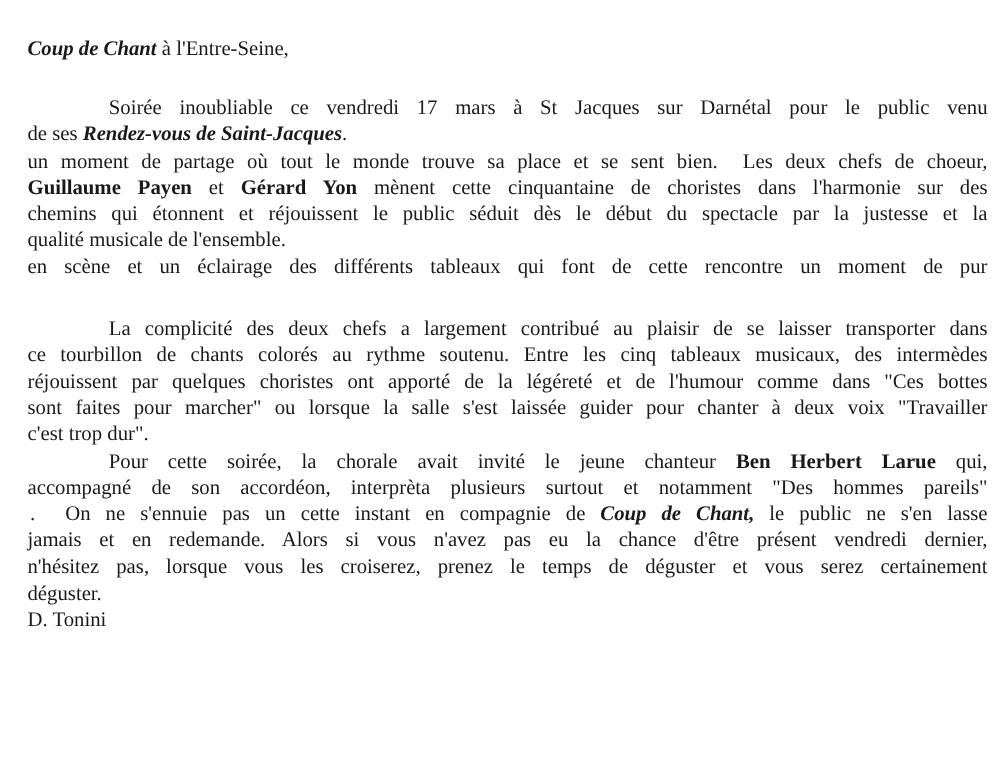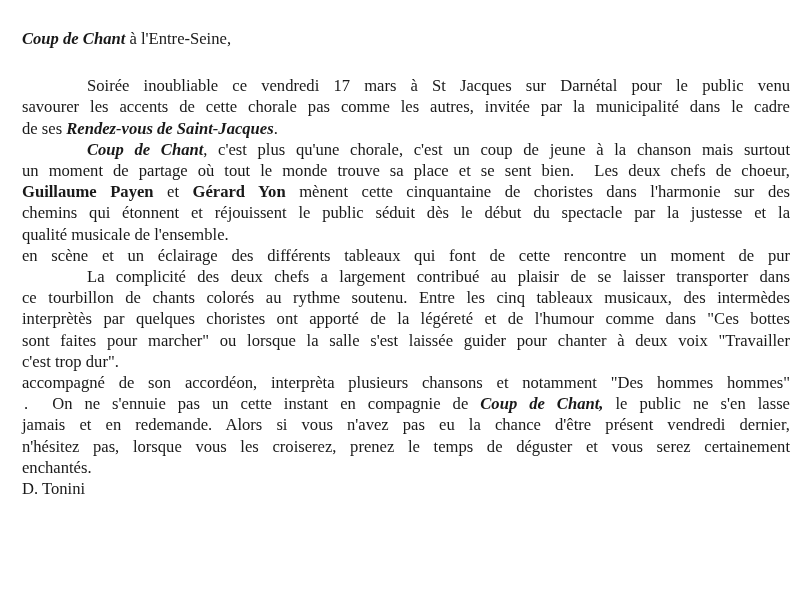--- a/index.html
+++ b/index.html
@@ -38,34 +38,33 @@
   .tab { display: inline-block; }
 </style>
 </head>
 <body>
 
 <div class="page">
   <div class="doc">
     <div class="line title last"><span class="b i">Coup de Chant</span><span> à l'Entre-Seine,</span></div>
     <div>
         <div class="line" style="text-indent: 65px;"><span>Soirée inoubliable ce vendredi 17 mars à St Jacques sur Darnétal pour le public venu</span></div>
-        <div class="line"><span>savourer les accents de cette chorale pas comme les autres, invitée par la municipalité dans le cadre</span></div>
         <div class="line last"><span>de ses </span><span class="b i">Rendez-vous de Saint-Jacques</span><span>.</span></div>
-        <div class="line" style="text-indent: 65px;"><span class="b i">Coup de Chant</span><span>, c'est plus qu'une chorale, c'est un coup de jeune à la chanson mais surtout</span></div>
         <div class="line"><span>un moment de partage où tout le monde trouve sa place et se sent bien.&nbsp; Les deux chefs de choeur,</span></div>
         <div class="line"><span class="b">Guillaume Payen</span><span> et </span><span class="b">Gérard Yon</span><span> mènent cette cinquantaine de choristes dans l'harmonie sur des</span></div>
         <div class="line"><span>chemins qui étonnent et réjouissent le public séduit dès le début du spectacle par la justesse et la</span></div>
         <div class="line last"><span>qualité musicale de l'ensemble.</span></div>
         <div class="line"><span>en scène et un éclairage des différents tableaux qui font de cette rencontre un moment de pur</span></div>
-        <div class="line" style="text-indent: 65px;"><span>La complicité des deux chefs a largement contribué au plaisir de se laisser transporter dans</span></div>
+        <div class="line" style="text-indent: 65px; margin-top: 28px;"><span>La complicité des deux chefs a largement contribué au plaisir de se laisser transporter dans</span></div>
         <div class="line"><span>ce tourbillon de chants colorés au rythme soutenu. Entre les cinq tableaux musicaux, des intermèdes</span></div>
-        <div class="line"><span>interprètès par quelques choristes ont apporté de la légéreté et de l'humour comme dans "Ces bottes</span></div>
+        <div class="line"><span>réjouissent par quelques choristes ont apporté de la légéreté et de l'humour comme dans "Ces bottes</span></div>
         <div class="line"><span>sont faites pour marcher" ou lorsque la salle s'est laissée guider pour chanter à deux voix "Travailler</span></div>
         <div class="line last"><span>c'est trop dur".</span></div>
-        <div class="line"><span>accompagné de son accordéon, interprèta plusieurs chansons et notamment "Des hommes hommes"</span></div>
+        <div class="line" style="text-indent: 65px;"><span>Pour cette soirée, la chorale avait invité le jeune chanteur </span><span class="b">Ben Herbert Larue</span><span> qui,</span></div>
+        <div class="line"><span>accompagné de son accordéon, interprèta plusieurs surtout et notamment "Des hommes pareils"</span></div>
         <div class="line" style="text-indent: 2px;"><span>.</span><span class="tab" style="width: 24px;"></span><span>On ne s'ennuie pas un cette instant en compagnie de </span><span class="b i">Coup de Chant,</span><span> le public ne s'en lasse</span></div>
         <div class="line"><span>jamais et en redemande. Alors si vous n'avez pas eu la chance d'être présent vendredi dernier,</span></div>
         <div class="line"><span>n'hésitez pas, lorsque vous les croiserez, prenez le temps de déguster et vous serez certainement</span></div>
-        <div class="line last"><span>enchantés.</span></div>
+        <div class="line last"><span>déguster.</span></div>
       </div>
     <div class="line sig last">D. Tonini</div>
   </div>
 </div>
 
 </body></html>

